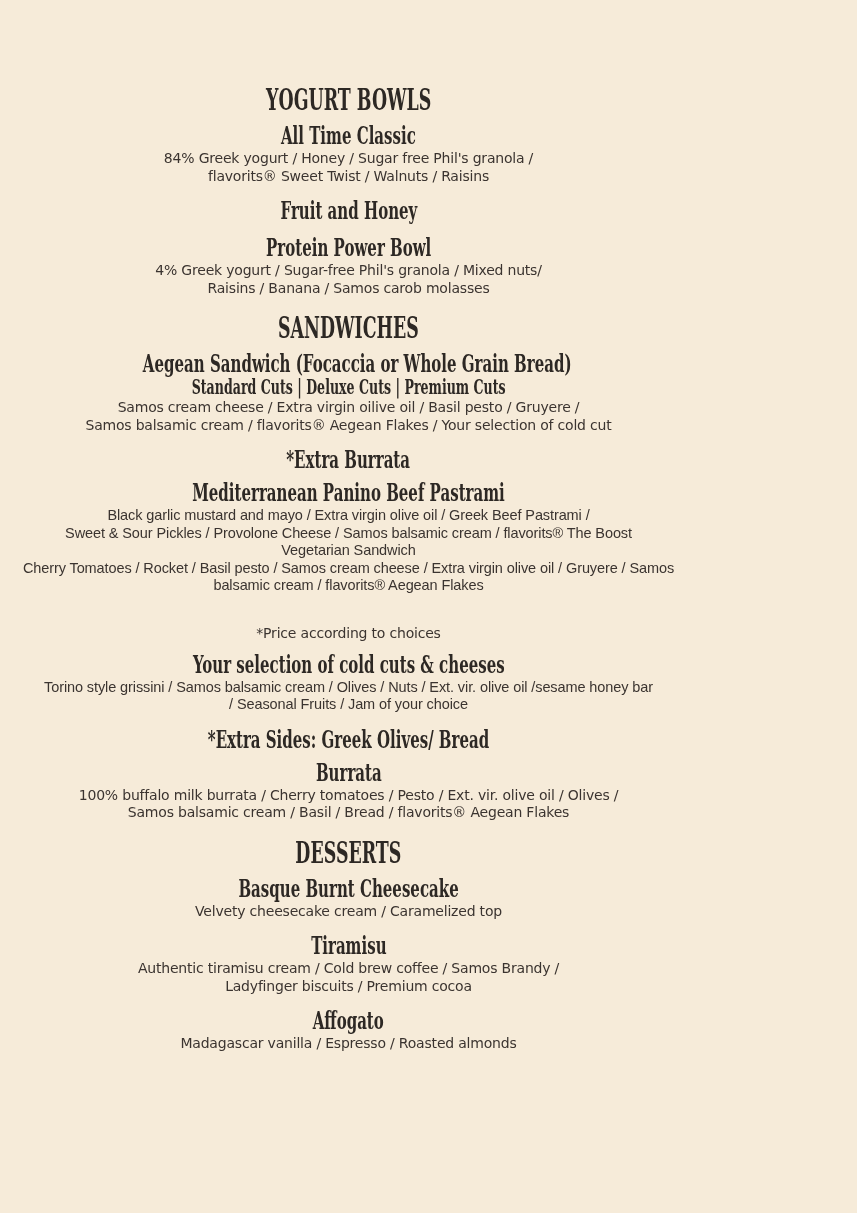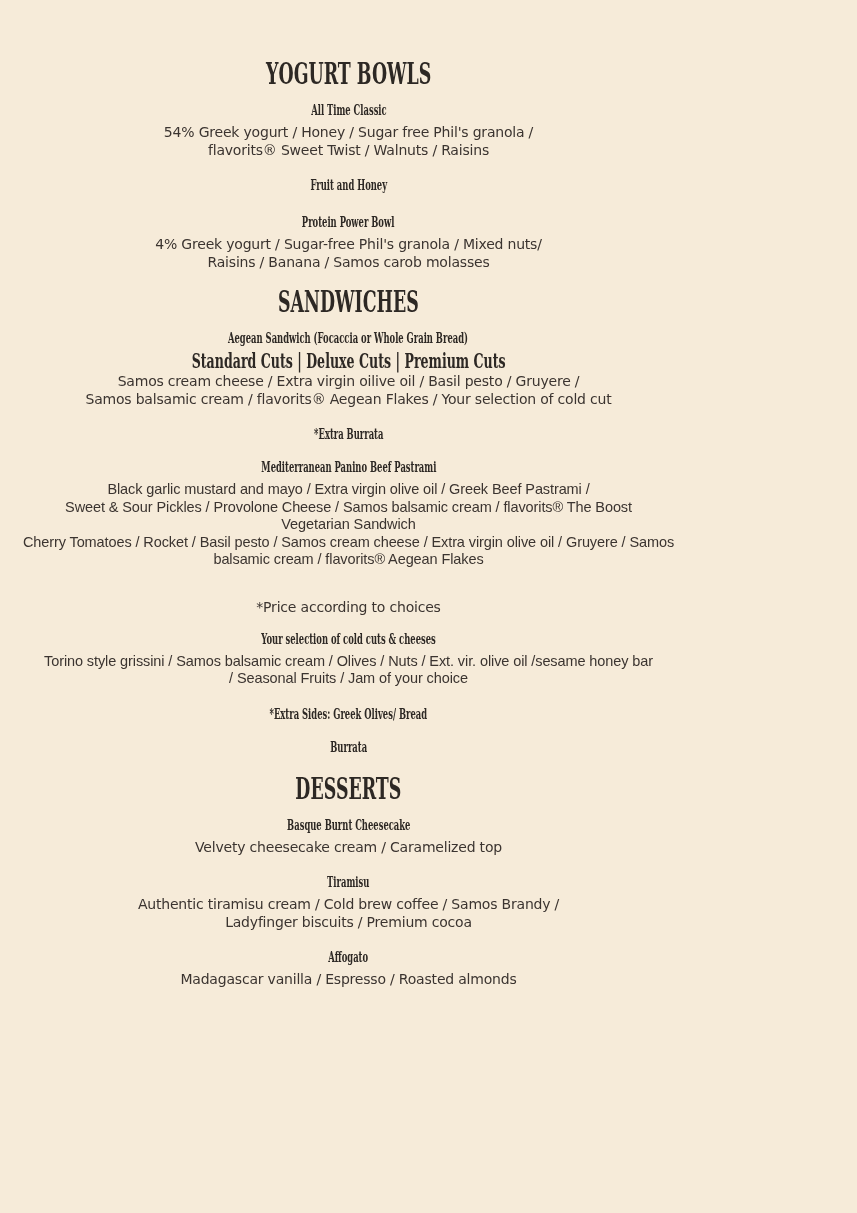--- a/index.html
+++ b/index.html
@@ -9,35 +9,35 @@
     --accent:#7c2b24;
   }
   html,body{margin:0;padding:0;}
   body{
     width:857px;height:1213px;overflow:hidden;
     background:var(--bg);
     font-family:"DejaVu Sans",sans-serif;
   }
   .page{
     width:697px;height:1213px;box-sizing:border-box;
-    padding-top:58px;text-align:center;
+    padding-top:84px;text-align:center;
   }
   .section{margin:0 0 12px;}
   .gap-lg{margin-top:30px;}
   .sec-title{
     font-family:"DejaVu Serif",serif;font-weight:bold;
     font-size:29px;line-height:32px;color:var(--heading);
     margin:0 0 9px;
   }
   .sq{display:inline-block;transform:scaleX(0.60);white-space:nowrap;transform-origin:center;}
   .item{margin:0 0 15px;}
   .item.tight{margin-bottom:11px;}
   .item-name{
     font-family:"DejaVu Serif",serif;font-weight:bold;
-    font-size:14px;line-height:22px;color:var(--heading);
+    font-size:25px;line-height:22px;color:var(--heading);
     margin:0 0 3px;
   }
   .subcuts{
     font-family:"DejaVu Serif",serif;font-weight:bold;
     font-size:21px;line-height:18px;color:var(--heading);
     margin:2px 0 3px;
   }
   .desc{
     font-size:14px;line-height:17.5px;color:var(--body);
     white-space:pre-line;letter-spacing:-0.2px;
@@ -63,21 +63,21 @@
 </head>
 <body>
 
 <div class="page">
 
   <section class="section">
     <h1 class="sec-title"><span class="sq">YOGURT BOWLS</span></h1>
 
     <div class="item">
       <h2 class="item-name"><span class="sq">All Time Classic</span></h2>
-      <div class="desc">54% Greek yogurt / Honey / Sugar free Phil's granola /
+      <div class="desc">84% Greek yogurt / Honey / Sugar free Phil's granola /
 flavorits® Sweet Twist / Walnuts / Raisins</div>
     </div>
 
     <div class="item">
       <h2 class="item-name"><span class="sq">Fruit and Honey</span></h2>
     </div>
 
     <div class="item">
       <h2 class="item-name"><span class="sq">Protein Power Bowl</span></h2>
       <div class="desc">4% Greek yogurt / Sugar-free Phil's granola / Mixed nuts/
@@ -117,20 +117,22 @@
       <div class="desc condensed">Torino style grissini / Samos balsamic cream / Olives / Nuts / Ext. vir. olive oil /sesame honey bar
 / Seasonal Fruits / Jam of your choice</div>
     </div>
 
     <div class="item tight">
       <h2 class="item-name"><span class="sq">*Extra Sides: Greek Olives/ Bread</span></h2>
     </div>
 
     <div class="item">
       <h2 class="item-name"><span class="sq">Burrata</span></h2>
+      <div class="desc">100% buffalo milk burrata / Cherry tomatoes / Pesto / Ext. vir. olive oil / Olives /
+Samos balsamic cream / Basil / Bread / flavorits® Aegean Flakes</div>
     </div>
   </section>
 
   <section class="section">
     <h1 class="sec-title"><span class="sq">DESSERTS</span></h1>
 
     <div class="item">
       <h2 class="item-name"><span class="sq">Basque Burnt Cheesecake</span></h2>
       <div class="desc">Velvety cheesecake cream / Caramelized top</div>
     </div>

